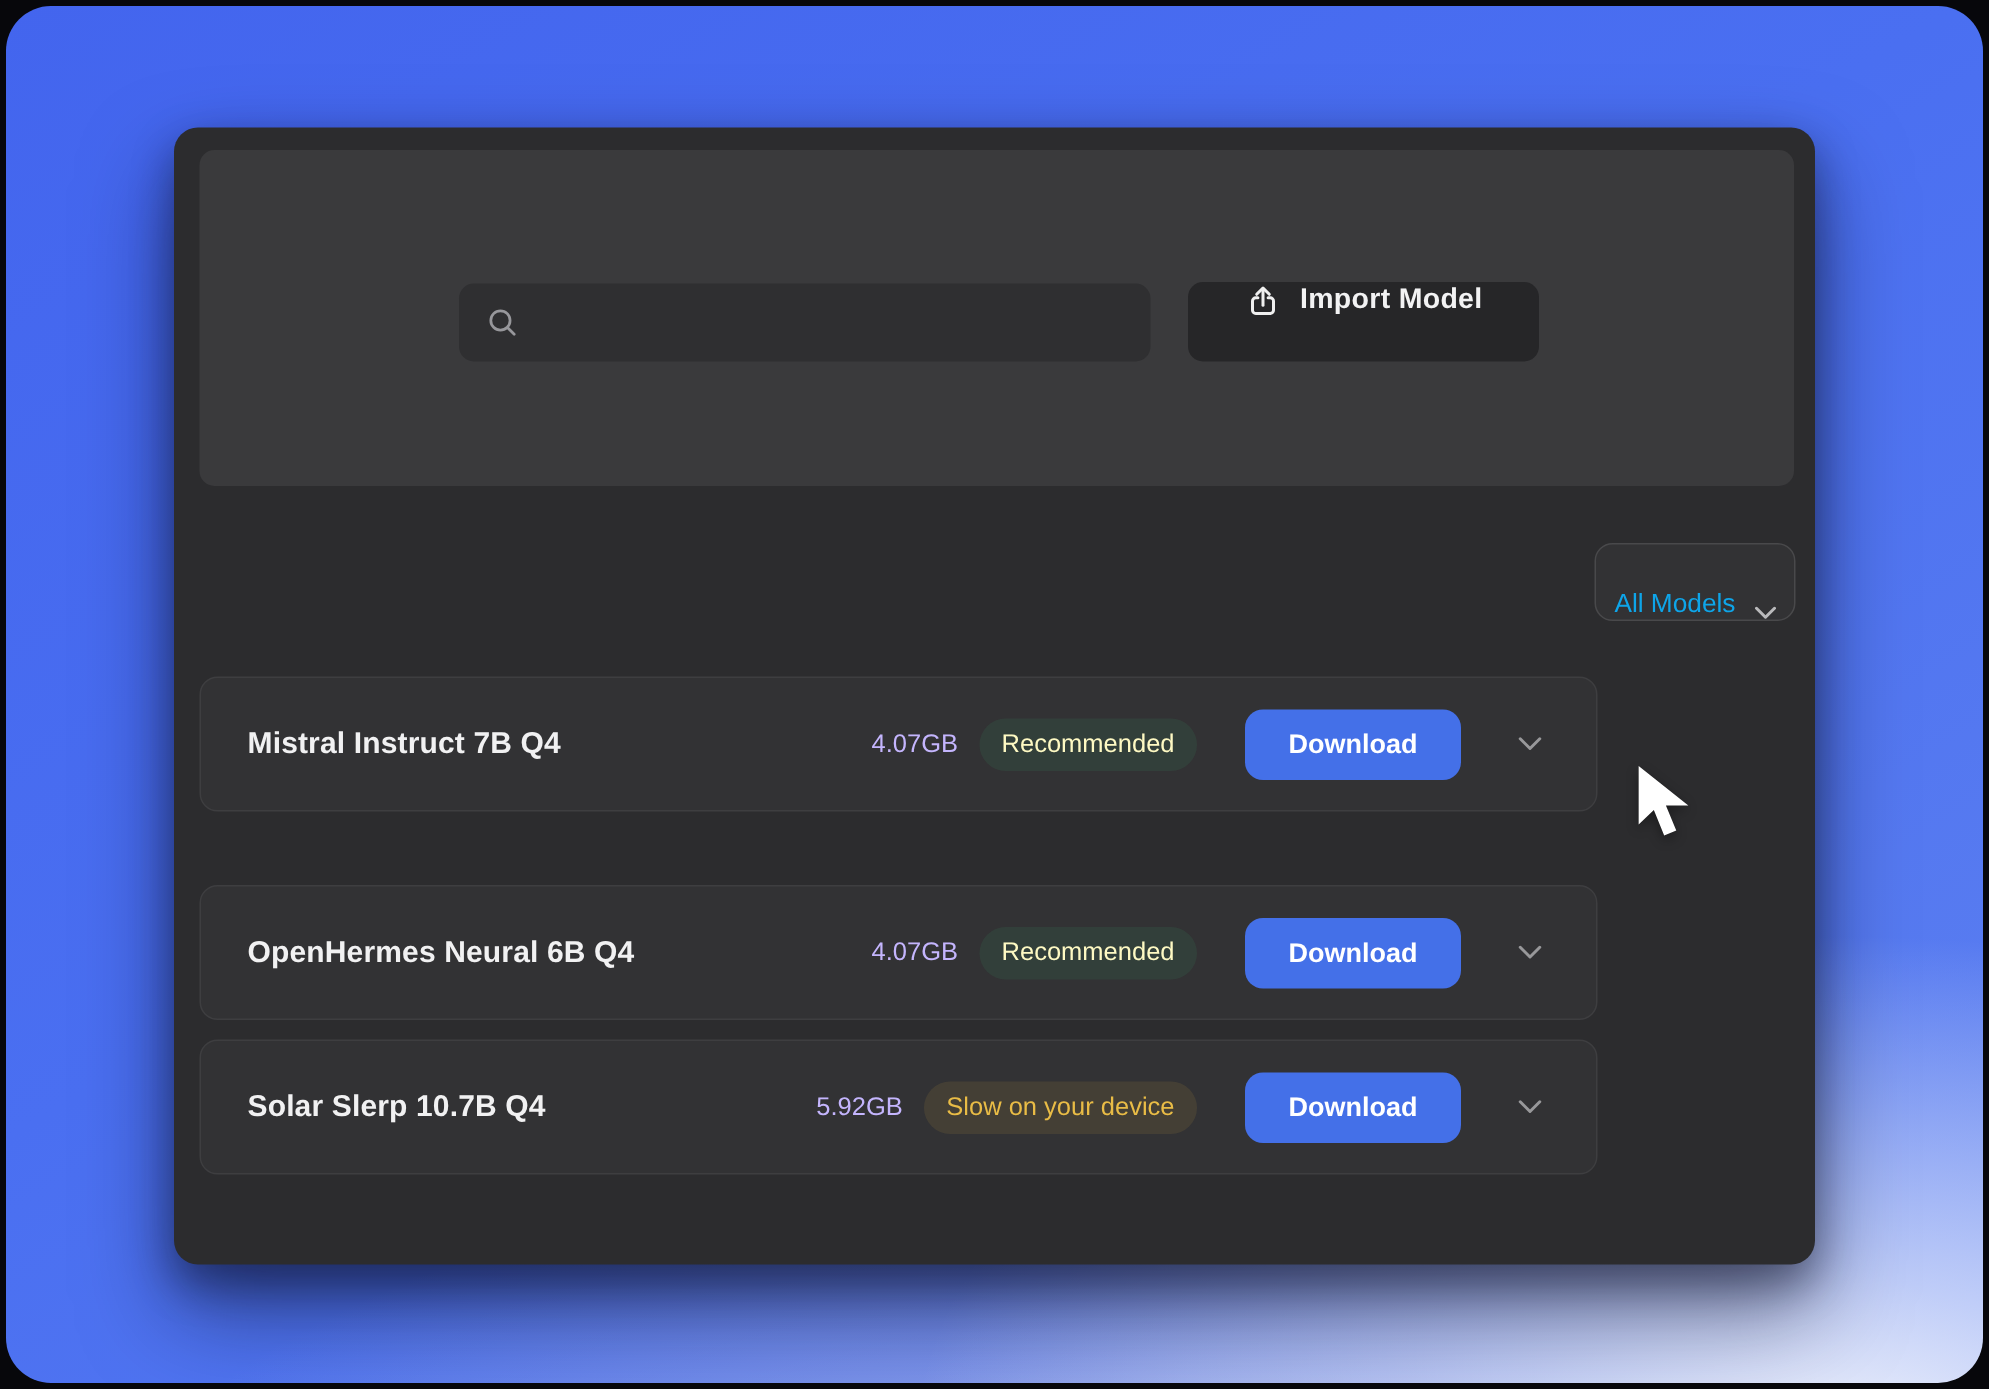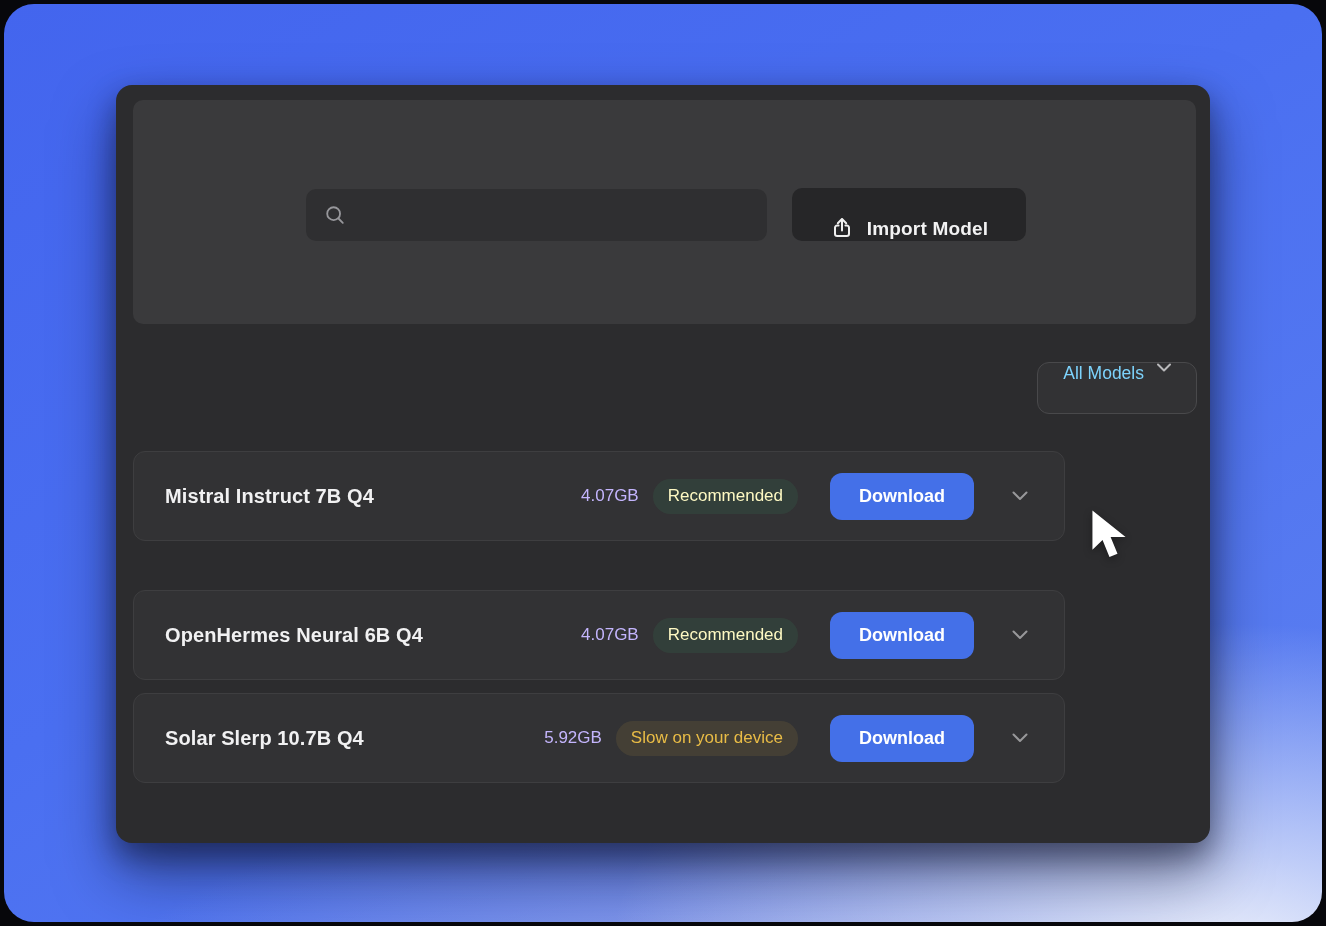--- a/index.html
+++ b/index.html
@@ -45,34 +45,34 @@
     flex: 1; background: transparent; border: none; outline: none;
     color: #e8e8ea; font-size: 17px;
     font-family: "Liberation Sans", sans-serif;
   }
   .search-box input::placeholder { color: #8f9094; }
   .import-btn {
     position: absolute; left: 659px; top: 88px;
     width: 234px; height: 53px;
     background: #262628;
     border: none; border-radius: 10px;
-    display: flex; align-items: flex-end; justify-content: center; gap: 13px;
+    display: flex; align-items: flex-start; justify-content: center; gap: 13px;
     color: #f2f2f3; font-size: 19px; font-weight: 700;
     font-family: "Liberation Sans", sans-serif;
     cursor: pointer; letter-spacing: 0.2px;
   }
   .filter {
     position: absolute; right: 13px; top: 277px;
     height: 52px;
-    display: flex; align-items: flex-start; gap: 13px;
-    padding: 0 25px;
+    display: flex; align-items: flex-end; gap: 13px;
+    padding: 0 12px;
     background: #323234;
     border: 1px solid #49494b;
     border-radius: 12px;
-    color: #7dd3fc; font-size: 17.5px; font-weight: 500;
+    color: #0ea5e9; font-size: 17.5px; font-weight: 500;
     box-sizing: border-box;
     cursor: pointer;
   }
   .row {
     position: absolute; left: 17px;
     width: 932px; height: 90px;
     background: #323234;
     border: 1px solid #3e3e40;
     border-radius: 12px;
     display: flex; align-items: center;

